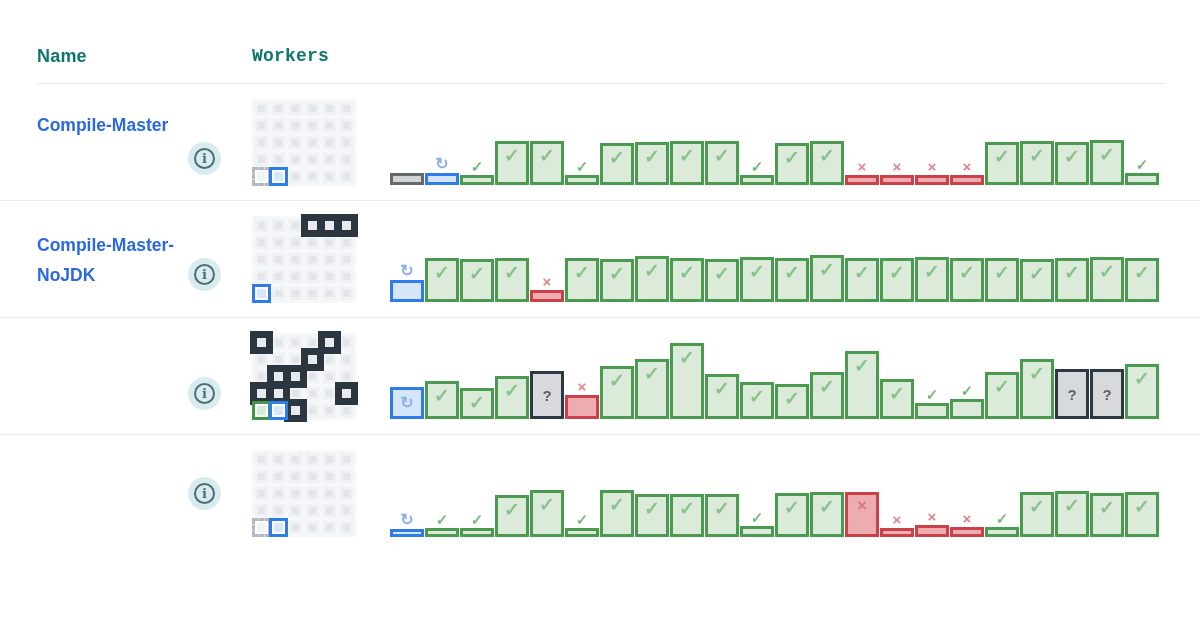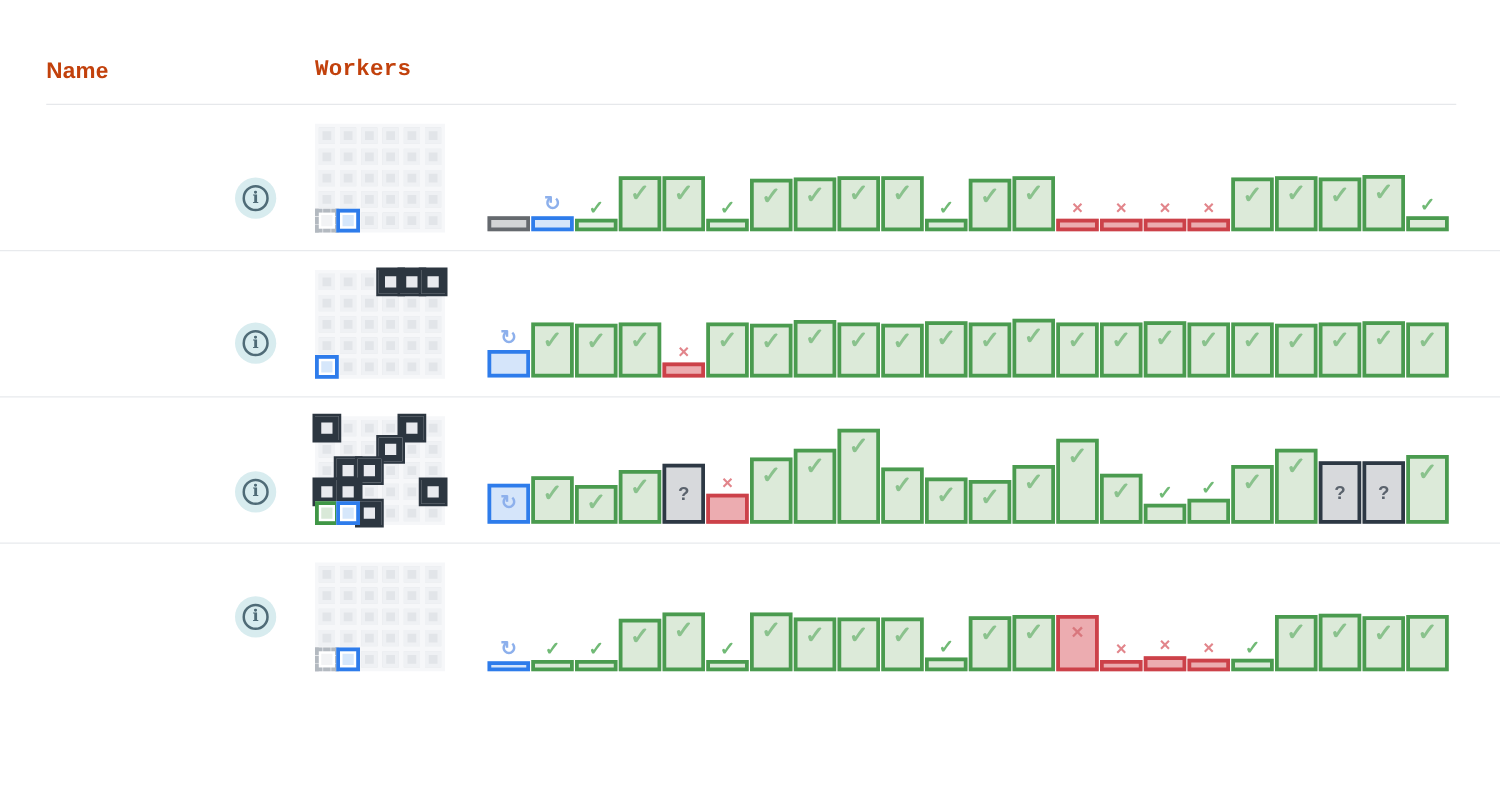--- a/index.html
+++ b/index.html
@@ -3,21 +3,21 @@
 <meta charset="utf-8">
 <style>
   * { margin:0; padding:0; box-sizing:border-box; }
   html,body { width:1200px; height:630px; background:#ffffff; overflow:hidden;
               font-family:"Liberation Sans", sans-serif; }
 
   .page { width:1200px; height:630px; }
 
   
   .thead { display:flex; padding:46px 35px 16px 37px; }
-  .th { font-size:18px; font-weight:bold; color:#c2410c; letter-spacing:.2px; }
+  .th { font-size:18px; font-weight:bold; color:#0f766e; letter-spacing:.2px; }
   .th.c-name { width:215px; }
   .th.c-workers { width:138px;font-family:Liberation Mono, monospace; }
   .th.c-runs { flex:1; }
   .hdiv { height:1px; background:#e6e8eb; margin:0 35px 0 37px; }
 
   
   .trow { display:flex; height:117px; border-bottom:1px solid #e8eaed; padding:0 35px 0 37px; }
   .trow:last-child { border-bottom:none; }
 
   
@@ -82,20 +82,21 @@
 <div class="page">
 
   <div class="thead">
     <div class="th c-name">Name</div>
     <div class="th c-workers">Workers</div>
   </div>
   <div class="hdiv"></div>
 
   <div class="trow">
     <div class="name-cell" style="--nt:26px; --it:58px;">
+      <div class="name-link">Compile-Master</div>
       <div class="ibadge">
         <div class="ring">i</div>
       </div>
     </div>
     <div class="workers-cell">
       <div class="workers-grid">
           <div class="wcell"></div>
           <div class="wcell"></div>
           <div class="wcell"></div>
           <div class="wcell"></div>
@@ -192,20 +193,21 @@
           </div>
           <div class="bar success" style="height: 12px;">
             <span class="mark above g-check">✓</span>
           </div>
         </div>
     </div>
   </div>
 
   <div class="trow">
     <div class="name-cell" style="--nt:29px; --it:57px;">
+      <div class="name-link">Compile-Master-NoJDK</div>
       <div class="ibadge">
         <div class="ring">i</div>
       </div>
     </div>
     <div class="workers-cell">
       <div class="workers-grid">
           <div class="wcell"></div>
           <div class="wcell"></div>
           <div class="wcell"></div>
           <div class="wcell dark-busy"></div>

